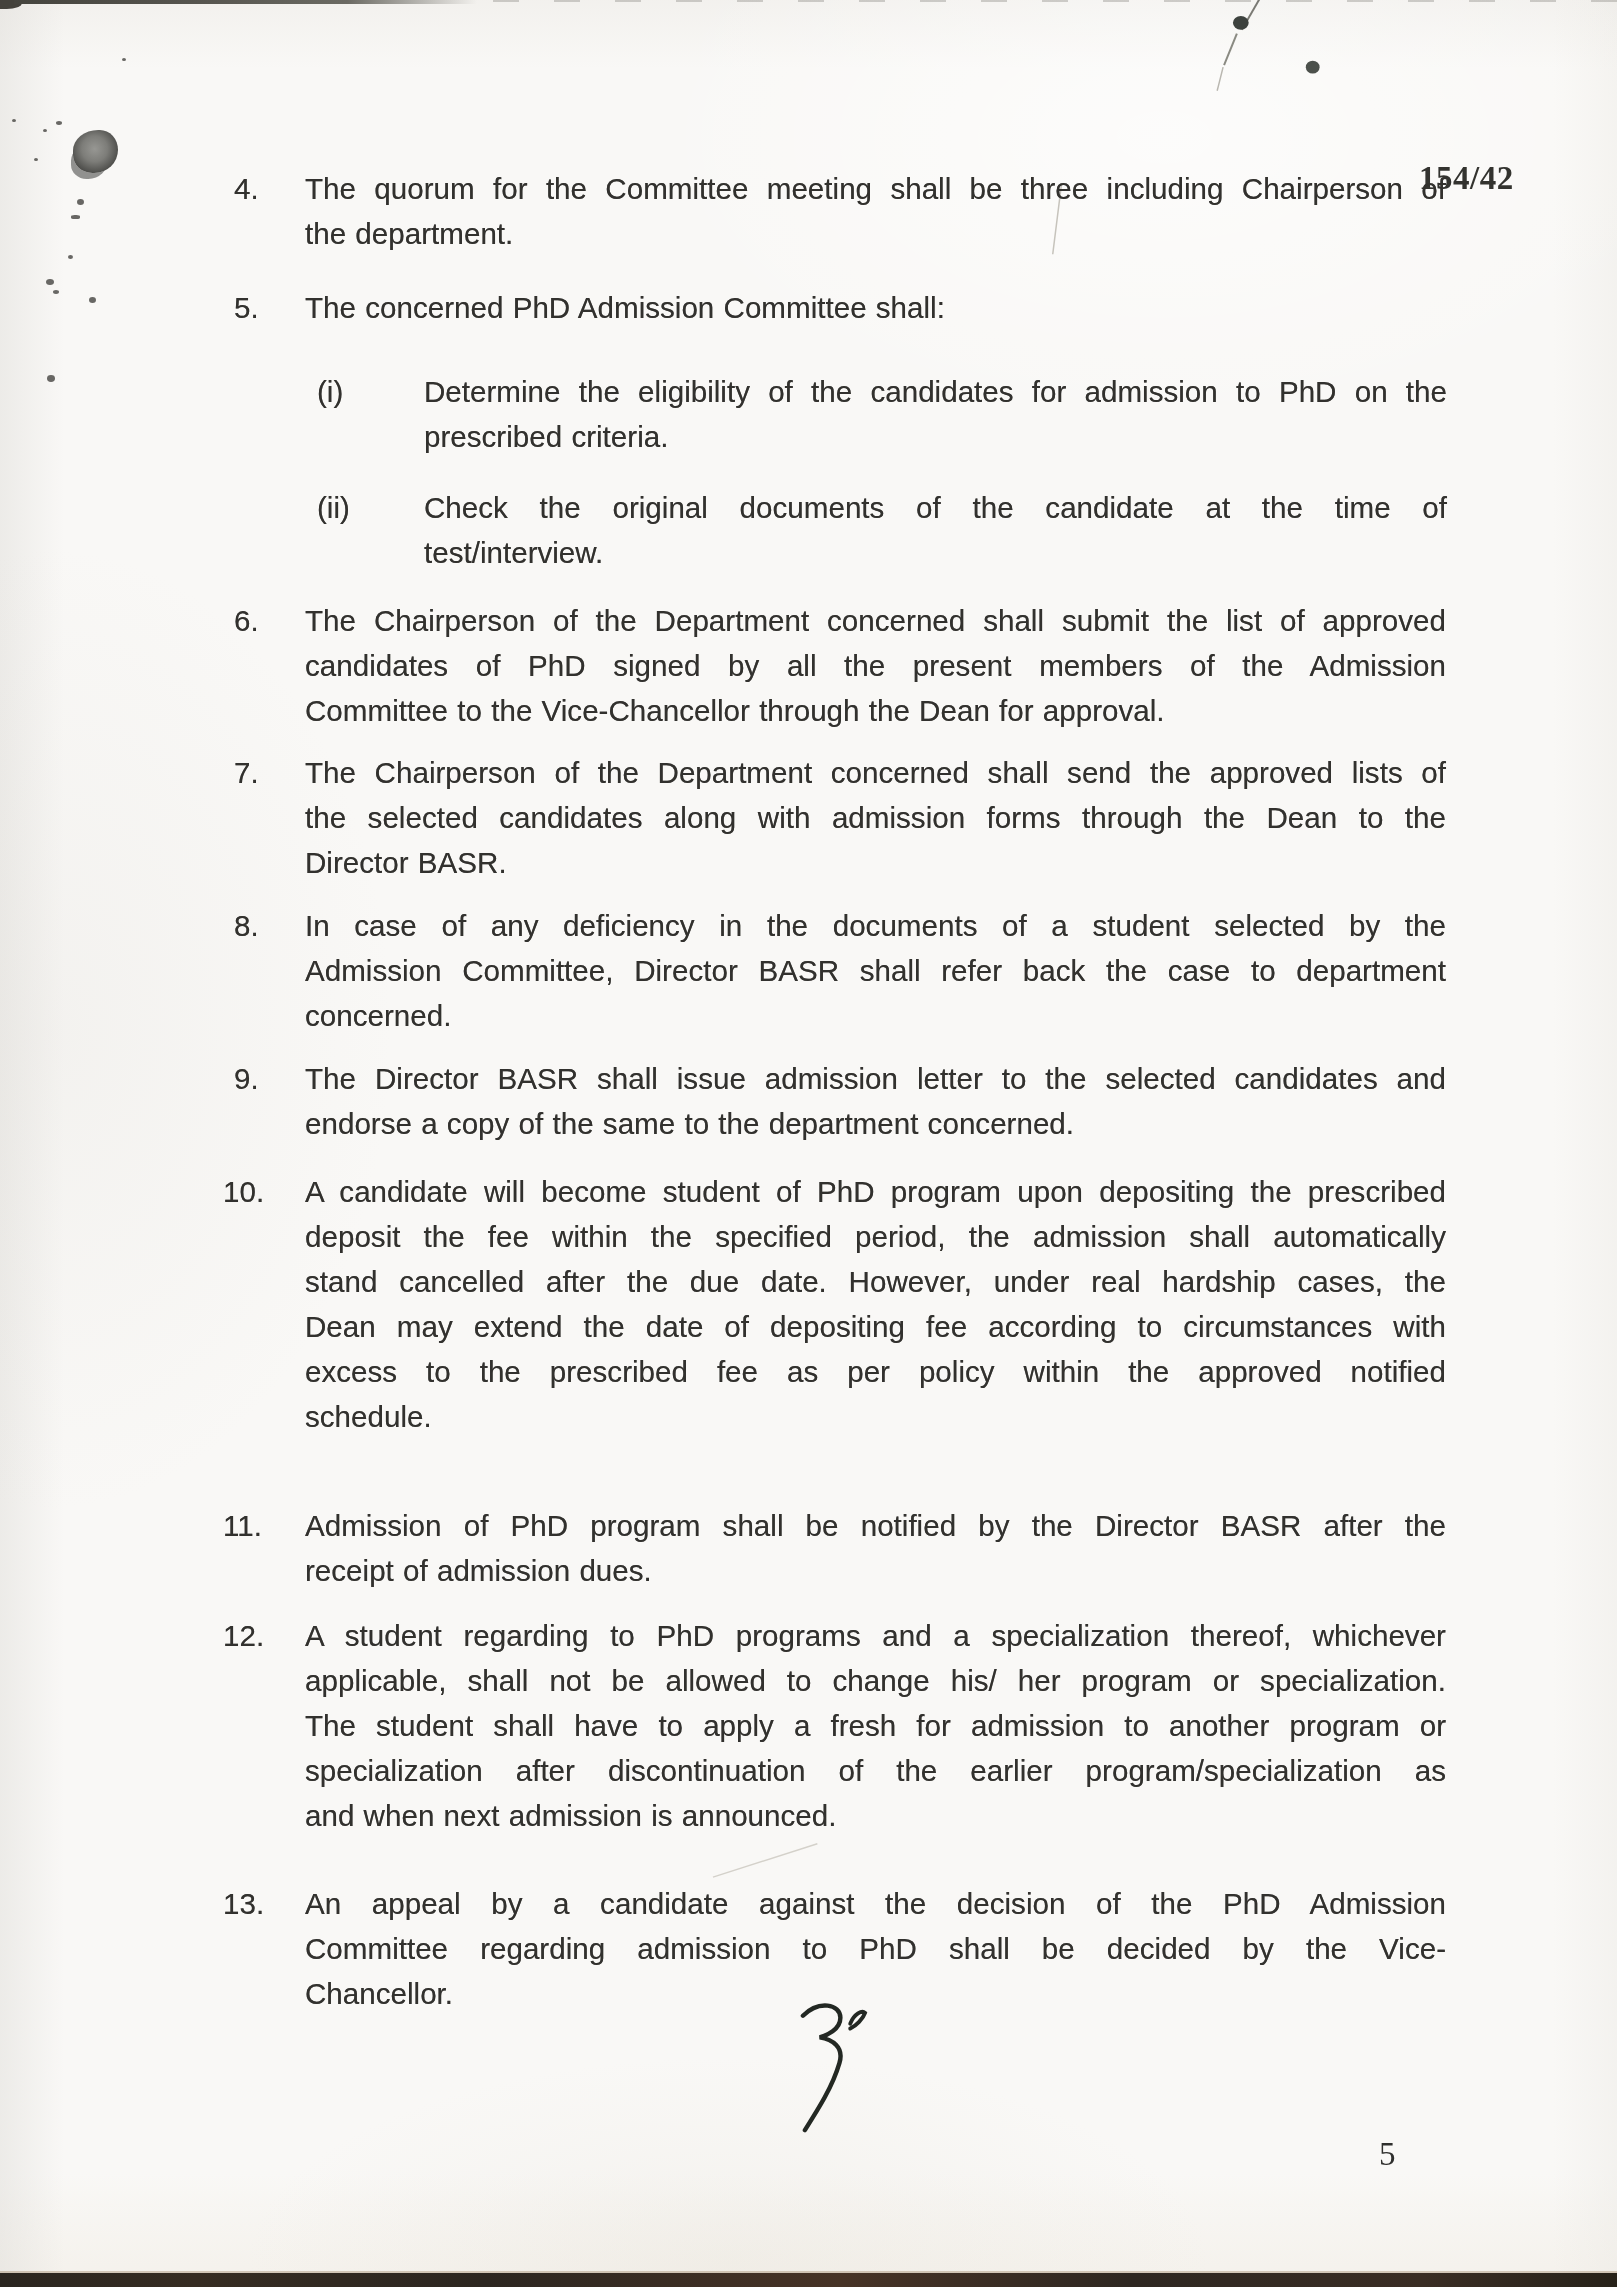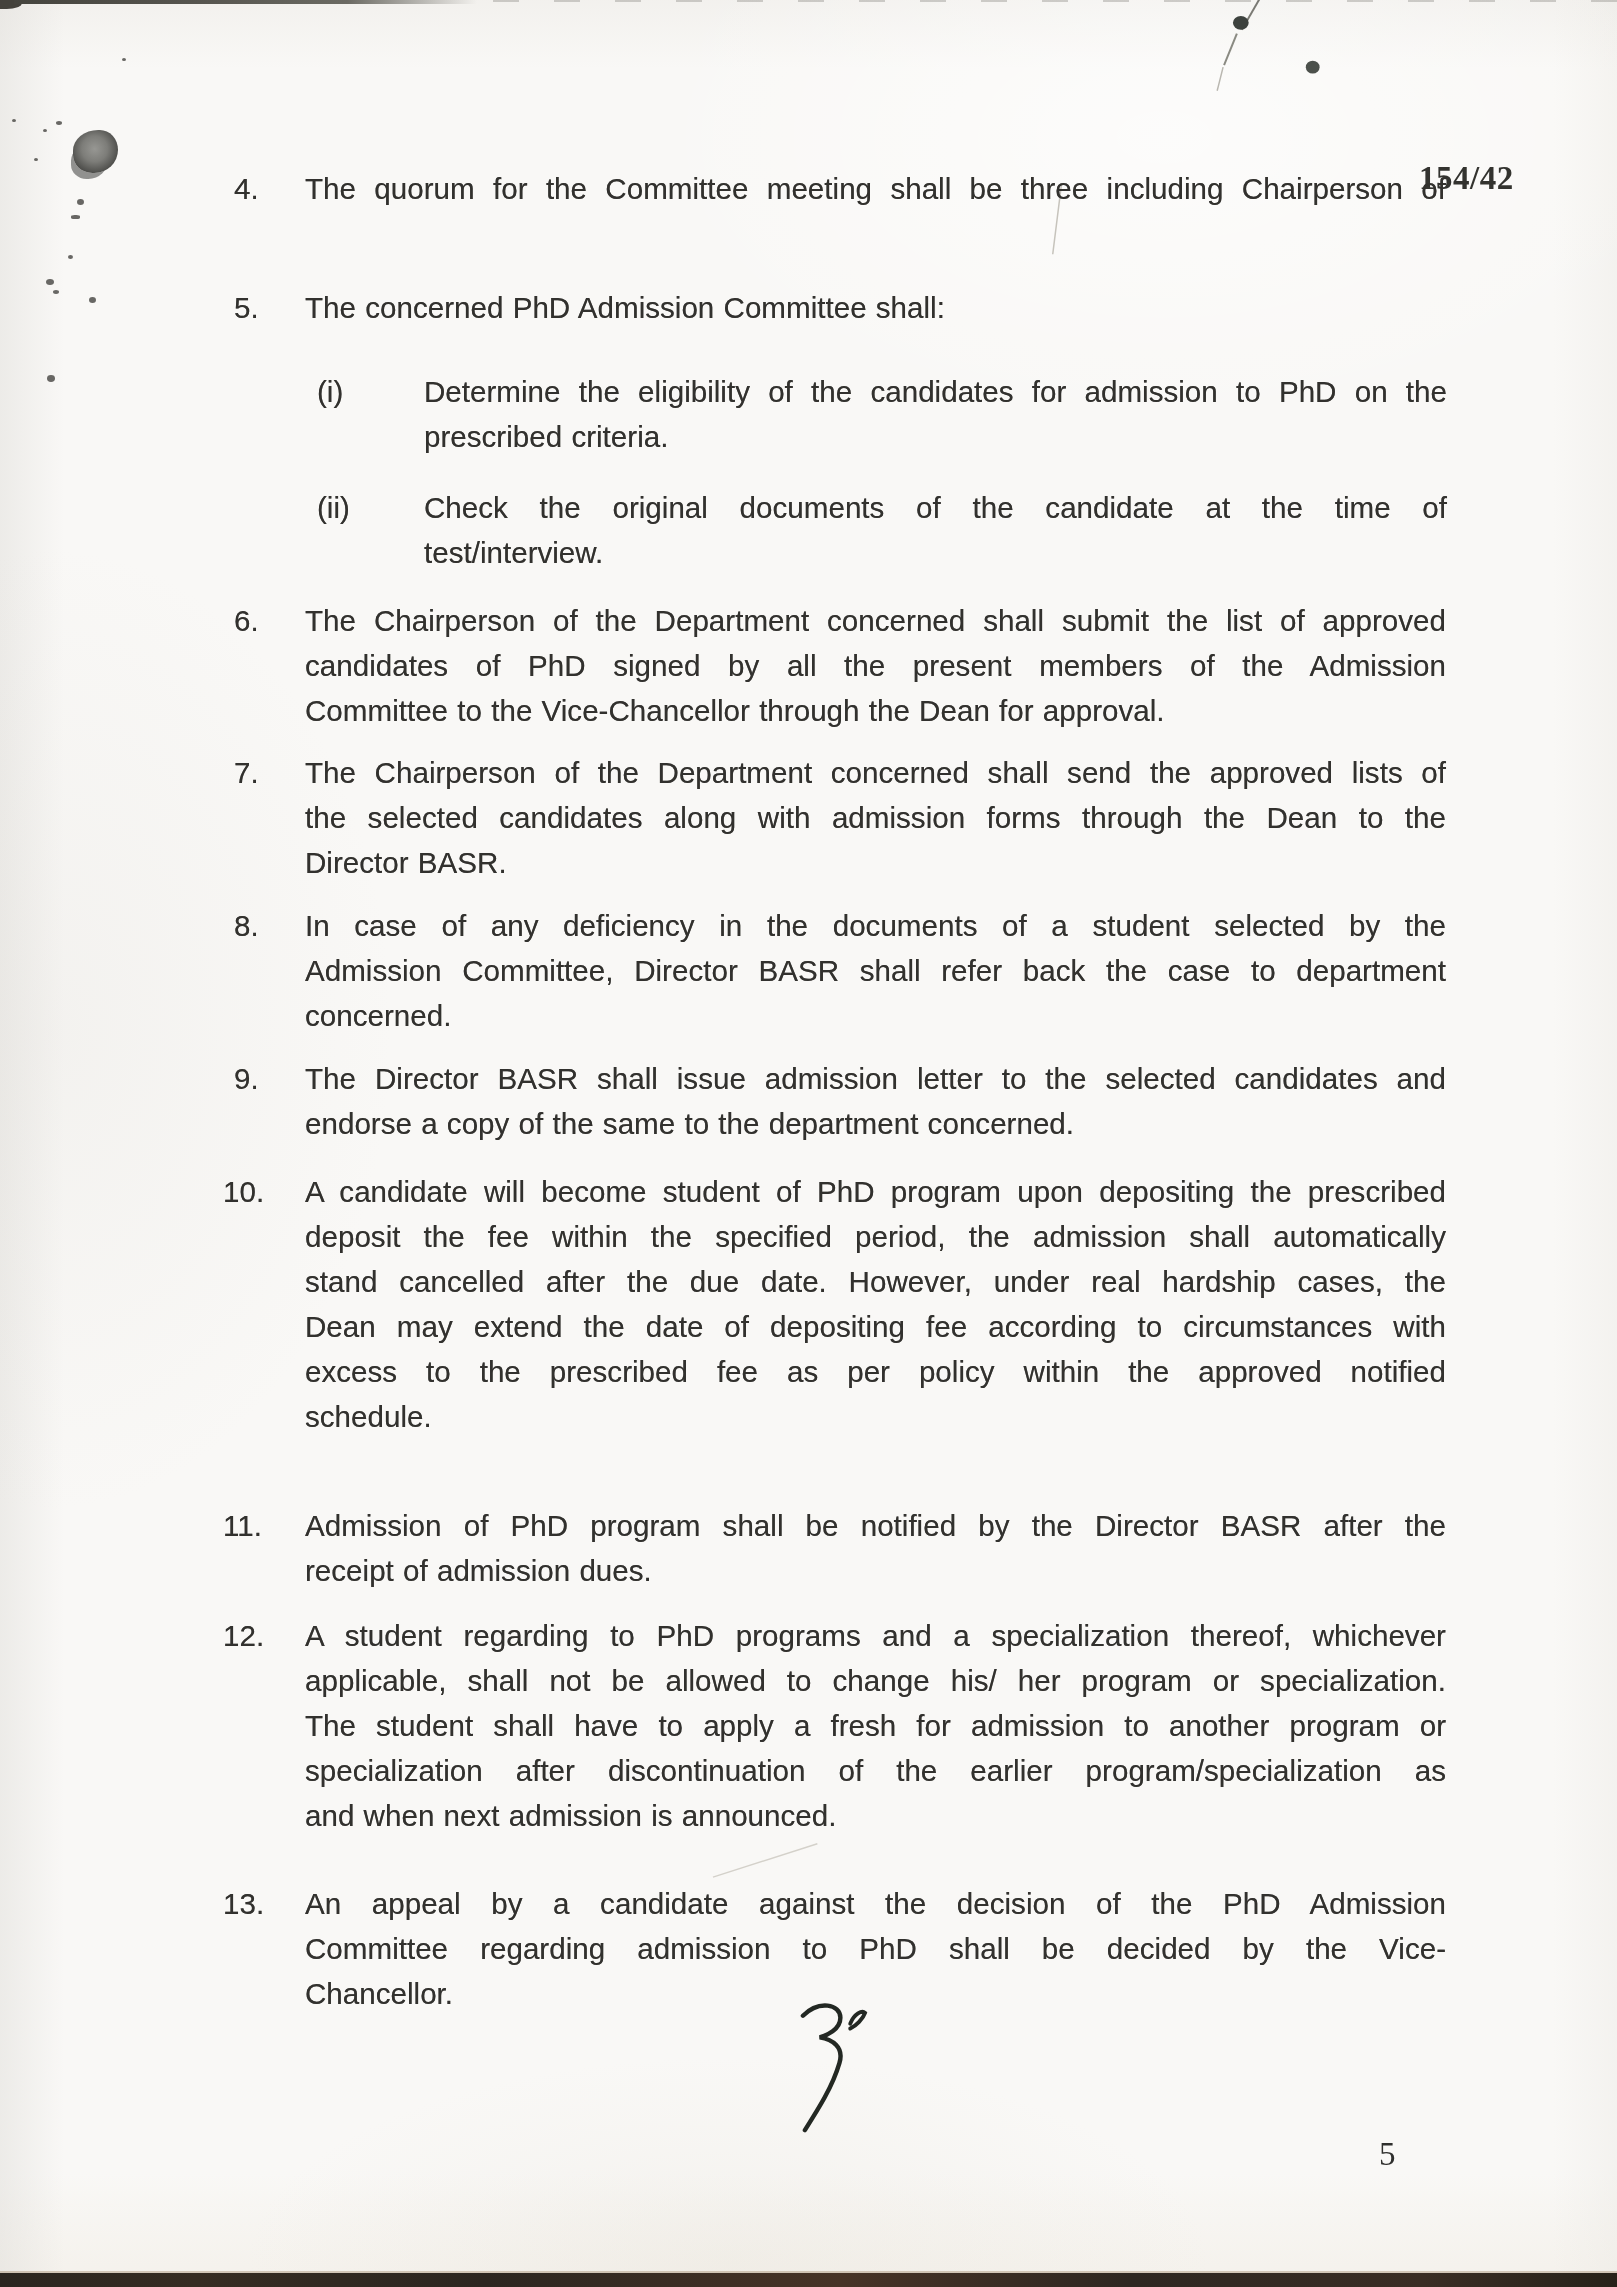--- a/index.html
+++ b/index.html
@@ -85,20 +85,21 @@
     <line x1="1078" y1="186" x2="1069" y2="258" stroke="#c6c3bc" stroke-width="1.5"></line>
     <line x1="724" y1="1906" x2="830" y2="1872" stroke="#d4d1ca" stroke-width="1.5"></line>
   </svg>
 
   <div class="stamp">154/42</div>
 
   <div class="item" style="top:166px">
     <span class="num">4.</span>
     <div class="body">
         <div class="line jst"><span>The quorum for the Committee meeting shall be three including Chairperson of</span></div>
+        <div class="line"><span>the department.</span></div>
       </div>
   </div>
 
   <div class="item" style="top:285px">
     <span class="num">5.</span>
     <div class="body">
         <div class="line"><span>The concerned PhD Admission Committee shall:</span></div>
       </div>
   </div>
 

